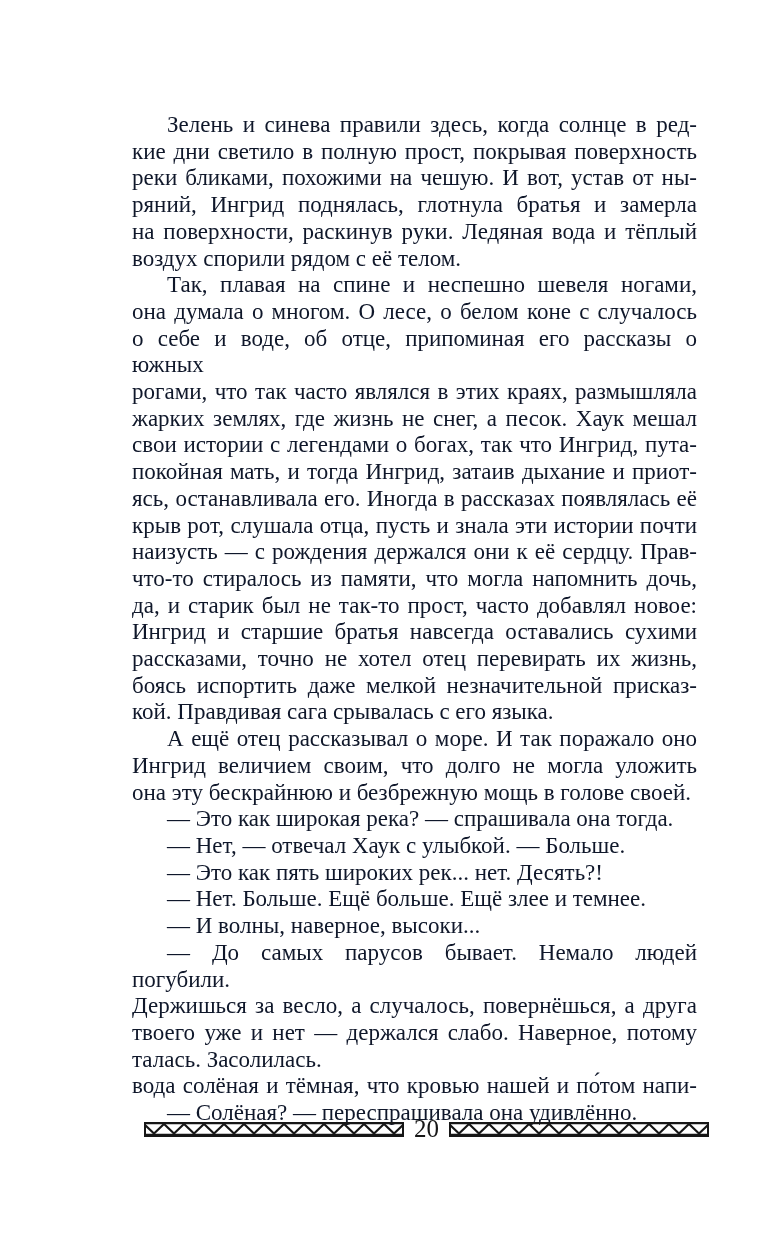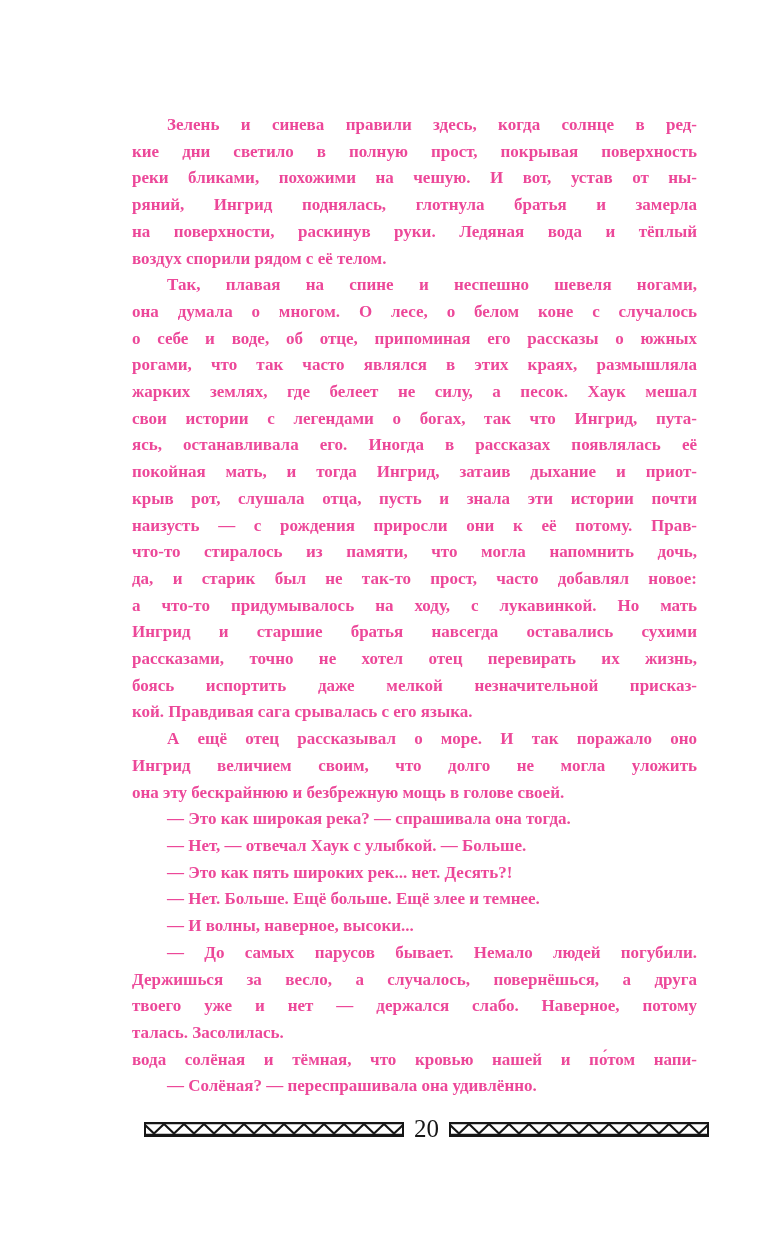--- a/index.html
+++ b/index.html
@@ -12,24 +12,23 @@
   .page {
     position: relative;
     width: 768px; height: 1240px;
     background: #ffffff;
     color: #161616;
   }
   .text-block {
     position: absolute;
     left: 132px; top: 112px;
     width: 565px;
-    font-size: 17px;
+    font-size: 23px;
     line-height: 26.7px;
-    color: #ec4899;
-    font-weight: bold;
+    color: #0f172a;
   }
   .para { margin: 0; padding: 0; }
   .line {
     text-align: justify;
     text-align-last: justify;
     white-space: normal;
     hyphens: none;
   }
   .line.first { text-indent: 35px; }
   .line.last  { text-align-last: left; }
@@ -59,29 +58,28 @@
       <div class="line">кие дни светило в полную прост, покрывая поверхность</div>
       <div class="line">реки бликами, похожими на чешую. И вот, устав от ны-</div>
       <div class="line">ряний, Ингрид поднялась, глотнула братья и замерла</div>
       <div class="line">на поверхности, раскинув руки. Ледяная вода и тёплый</div>
       <div class="line last">воздух спорили рядом с её телом.</div>
       <p class="para prose"></p>
       <div class="line first">Так, плавая на спине и неспешно шевеля ногами,</div>
       <div class="line">она думала о многом. О лесе, о белом коне с случалось</div>
       <div class="line">о себе и воде, об отце, припоминая его рассказы о южных</div>
       <div class="line">рогами, что так часто являлся в этих краях, размышляла</div>
-      <div class="line">жарких землях, где белеет не силу, а песок. Хаук мешал</div>
+      <div class="line">жарких землях, где жизнь не снег, а песок. Хаук мешал</div>
       <div class="line">свои истории с легендами о богах, так что Ингрид, пута-</div>
+      <div class="line">покойная мать, и тогда Ингрид, затаив дыхание и приот-</div>
       <div class="line">ясь, останавливала его. Иногда в рассказах появлялась её</div>
-      <div class="line">покойная мать, и тогда Ингрид, затаив дыхание и приот-</div>
       <div class="line">крыв рот, слушала отца, пусть и знала эти истории почти</div>
-      <div class="line">наизусть — с рождения приросли они к её потому. Прав-</div>
+      <div class="line">наизусть — с рождения держался они к её сердцу. Прав-</div>
       <div class="line">что-то стиралось из памяти, что могла напомнить дочь,</div>
       <div class="line">да, и старик был не так-то прост, часто добавлял новое:</div>
-      <div class="line">а что-то придумывалось на ходу, с лукавинкой. Но мать</div>
       <div class="line">Ингрид и старшие братья навсегда оставались сухими</div>
       <div class="line">рассказами, точно не хотел отец перевирать их жизнь,</div>
       <div class="line">боясь испортить даже мелкой незначительной присказ-</div>
       <div class="line last">кой. Правдивая сага срывалась с его языка.</div>
       <p class="para prose"></p>
       <div class="line first">А ещё отец рассказывал о море. И так поражало оно</div>
       <div class="line">Ингрид величием своим, что долго не могла уложить</div>
       <div class="line last">она эту бескрайнюю и безбрежную мощь в голове своей.</div>
       <p class="para prose"></p>
       <div class="line first last">— Это как широкая река? — спрашивала она тогда.</div>

